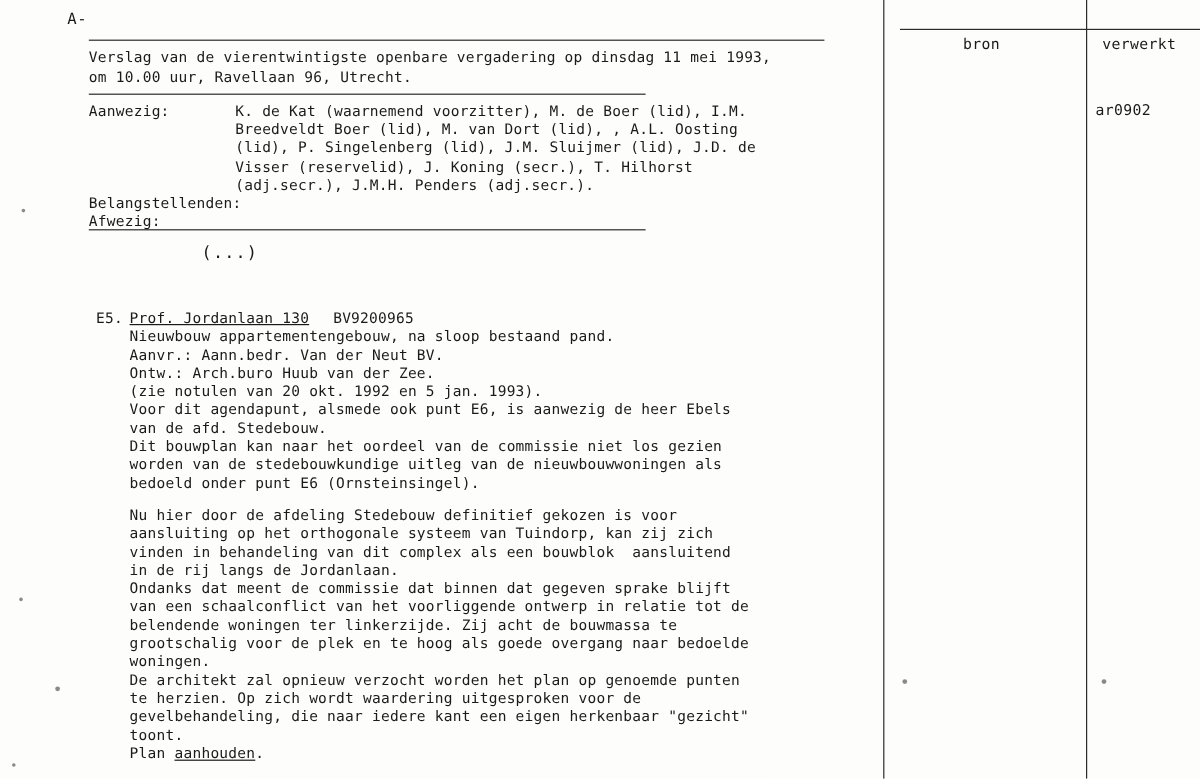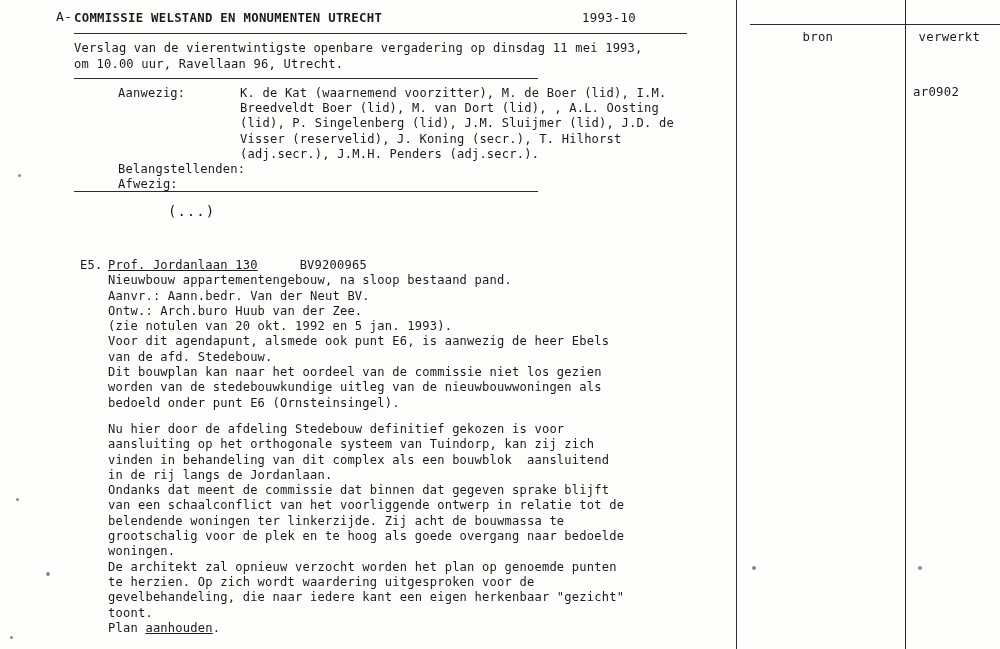--- a/index.html
+++ b/index.html
@@ -81,21 +81,20 @@
 
   
   .attendance {
     position: absolute;
     left: 74px;
     top: 86px;
     width: 620px;
     font-size: 12.1px;
     line-height: 15.2px;
     letter-spacing: 0.2px;
-    margin-left: 44px;
   }
   .att-row {
     display: flex;
     align-items: flex-start;
   }
   .att-label {
     width: 122px;
     flex: 0 0 122px;
   }
   .att-value {
@@ -123,21 +122,21 @@
   .item-head {
     display: flex;
     align-items: baseline;
   }
   .item-num {
     width: 28px;
     flex: 0 0 28px;
   }
   .item-title {
     text-decoration: underline;
-    padding-right: 42px;
+    padding-right: 20px;
   }
   .item-code { }
   .item-body {
     margin-left: 28px;
   }
   .para {
     margin: 0;
   }
   .para + .para.gap {
     margin-top: 11px;
@@ -206,24 +205,20 @@
     border-radius: 50%;
   }
 </style>
 </head>
 <body>
 
 <div class="page">
 
   <div class="margin-mark">A-</div>
 
-  <div class="doc-header">
-    <span class="title">COMMISSIE WELSTAND EN MONUMENTEN UTRECHT</span>
-    <span class="docnum">1993-10</span>
-  </div>
 
   <div class="rule rule-top"></div>
 
   <div class="intro" style="white-space: pre-wrap;">Verslag van de vierentwintigste openbare vergadering op dinsdag 11 mei 1993,
 om 10.00 uur, Ravellaan 96, Utrecht.</div>
 
   <div class="rule rule-mid"></div>
 
   <div class="attendance">
     <div class="att-row">

